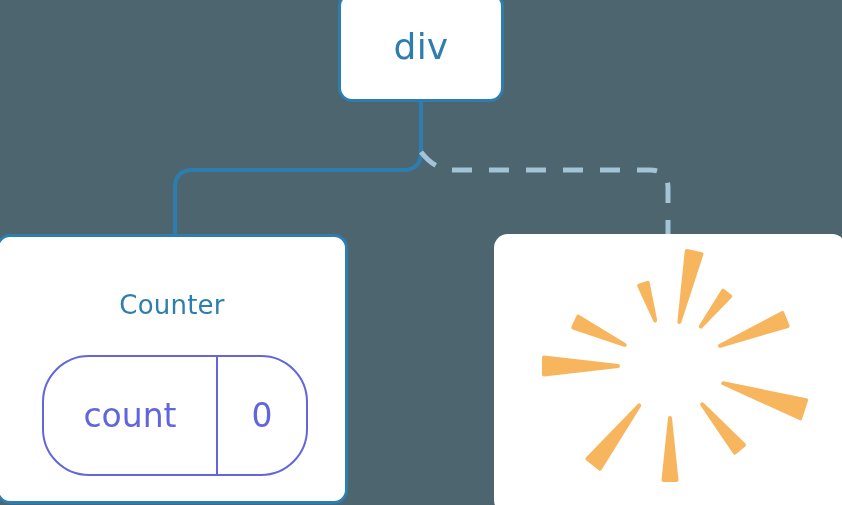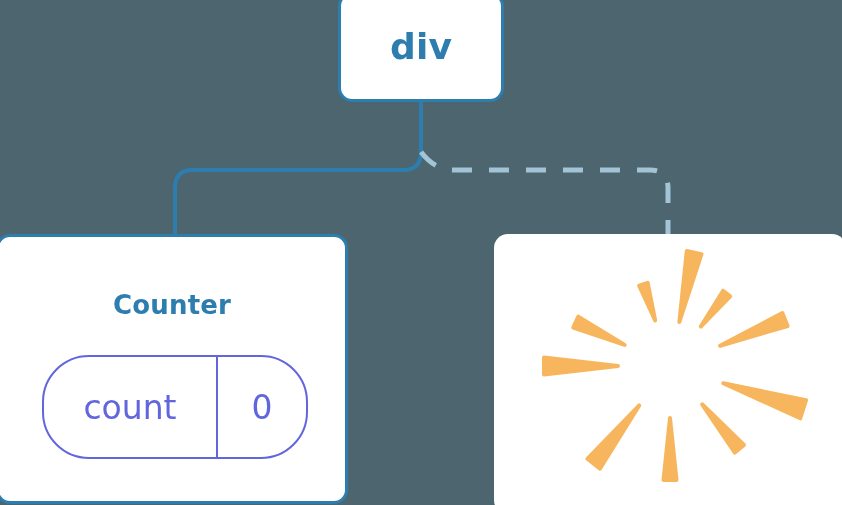--- a/index.html
+++ b/index.html
@@ -60,38 +60,38 @@
     left: 494px;
     top: 234px;
     width: 352px;
     height: 280px;
     border: none;
     border-radius: 14px;
   }
   .node-title {
     color: #2e7daf;
     font-size: 34px;
-    font-weight: 700;
+    font-weight: 400;
     letter-spacing: 0.2px;
     line-height: 1;
   }
   #node-div .node-title {
     font-size: 36px;
   }
   #node-counter .node-title {
     margin-top: 55px;
     font-size: 26px;
   }
   
   .pill {
     position: absolute;
     left: 43px;
     top: 118px;
     width: 266px;
-    height: 104px;
+    height: 121px;
     border: 2px solid #6266dd;
     border-radius: 47px;
     display: flex;
     align-items: stretch;
     box-sizing: border-box;
     background: transparent;
   }
   .pill-key, .pill-val {
     display: flex;
     align-items: center;

